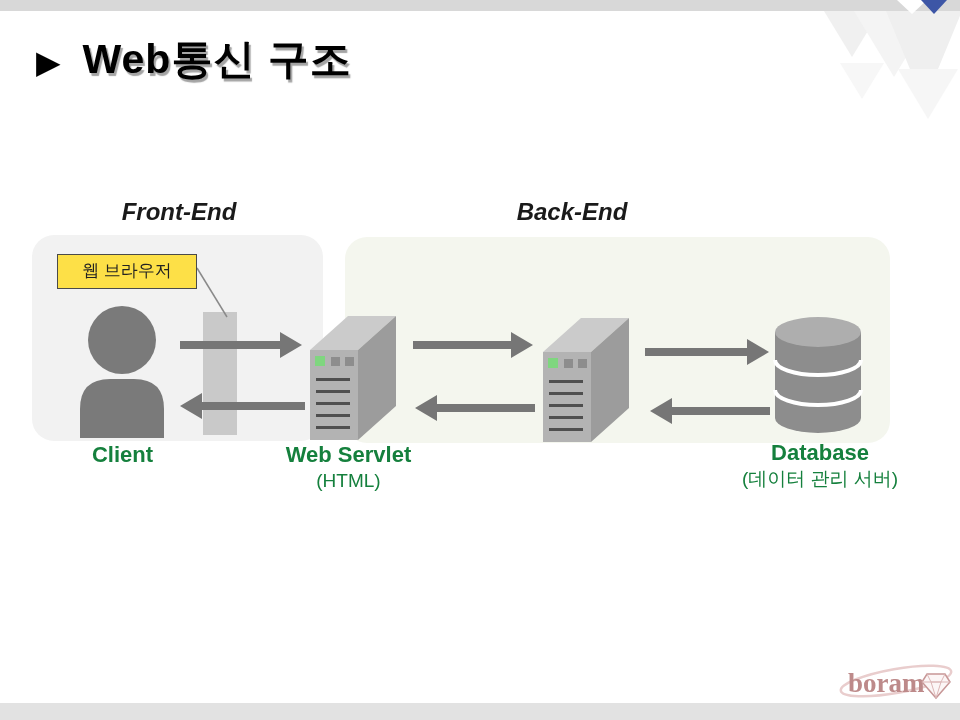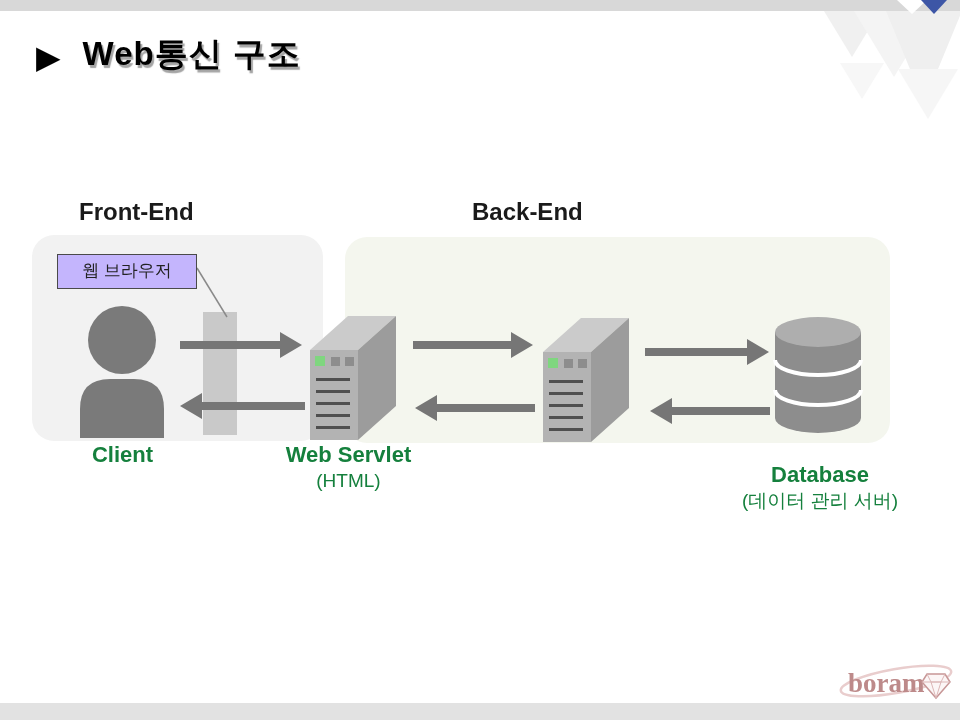--- a/index.html
+++ b/index.html
@@ -23,33 +23,33 @@
   .deco{position:absolute;left:810px;top:11px;width:150px;height:130px;z-index:1;}
   .deco .d{position:absolute;width:0;height:0;}
   .d1{left:14px;top:0;border-left:28px solid transparent;border-right:28px solid transparent;border-top:46px solid #f0f0f0;}
   .d2{left:44px;top:0;border-left:40px solid transparent;border-right:40px solid transparent;border-top:66px solid #f4f4f4;}
   .d3{left:76px;top:0;border-left:38px solid transparent;border-right:38px solid transparent;border-top:92px solid #efefef;}
   .d4{left:88px;top:58px;border-left:30px solid transparent;border-right:30px solid transparent;border-top:50px solid #f6f6f6;}
   .d5{left:30px;top:52px;border-left:22px solid transparent;border-right:22px solid transparent;border-top:36px solid #f7f7f7;}
 
   .title{position:absolute;left:36px;top:32px;display:flex;align-items:center;gap:22px;z-index:4;}
   .title .bullet{font-size:32px;color:#000;line-height:1;transform:translateY(2px);}
-  .title .txt{font-size:33px;font-weight:bold;color:#000;letter-spacing:1px;
+  .title .txt{font-size:41px;font-weight:bold;color:#000;letter-spacing:1px;
     text-shadow:2px 3px 1px rgba(90,90,90,0.55);}
 
-  .section-label{position:absolute;top:198px;width:200px;
-    font-size:24px;font-weight:bold;color:#1a1a1a;z-index:4;}
+  .section-label{position:absolute;top:198px;width:200px;text-align:center;
+    font-size:24px;font-weight:bold;color:#1a1a1a;z-index:4;font-style:italic;}
   .section-label.front{left:79px;}
   .section-label.back{left:472px;}
 
   .panel{position:absolute;top:235px;height:206px;border-radius:22px;z-index:1;}
   .panel.front{left:32px;width:291px;background:var(--front-panel);}
   .panel.back{left:345px;top:237px;width:545px;background:var(--back-panel);}
 
-  .callout{position:absolute;left:57px;top:254px;width:140px;height:35px;background:#c4b5fd;
+  .callout{position:absolute;left:57px;top:254px;width:140px;height:35px;background:#fde047;
     border:1.5px solid #4a4a4a;font-size:17px;color:#222;text-align:center;line-height:32px;z-index:4;}
   .callout-line{position:absolute;left:196px;top:267px;z-index:3;}
 
   .icon-abs{position:absolute;z-index:2;}
   .browser-bar{position:absolute;left:203px;top:312px;width:34px;height:123px;background:var(--browser-bar);z-index:2;}
 
   .arrow{position:absolute;height:8px;background:var(--arrow-gray);z-index:3;}
   .arrow::after{content:"";position:absolute;top:50%;transform:translateY(-50%);
     border-top:13px solid transparent;border-bottom:13px solid transparent;}
   .arrow.right::after{left:100%;border-left:22px solid var(--arrow-gray);}
@@ -144,21 +144,21 @@
     <ellipse cx="46" cy="17" rx="43" ry="15" fill="var(--db-top)"></ellipse>
   </svg>
 
   <div class="node-label" style="left:30px;top:441px;width:185px;">
     <div class="node-title">Client</div>
   </div>
   <div class="node-label" style="left:266px;top:441px;width:165px;">
     <div class="node-title">Web Servlet</div>
     <div class="node-sub">(HTML)</div>
   </div>
-  <div class="node-label" style="left:710px;top:461px;width:220px;text-align:center;">
+  <div class="node-label" style="left:710px;top:439px;width:220px;text-align:center;">
     <div class="node-title">Database</div>
     <div class="node-sub">(데이터 관리 서버)</div>
   </div>
 
   <svg class="logo" width="120" height="58" viewBox="0 0 120 58">
     <ellipse cx="60" cy="29" rx="56" ry="12" transform="rotate(-10 60 29)" fill="none" stroke="var(--logo-swoosh)" stroke-width="2.5"></ellipse>
     <text x="12" y="40" font-family="Liberation Serif, serif" font-weight="bold" font-size="27" fill="var(--logo-rose)">boram</text>
     <g transform="translate(86,16)">
       <polygon points="5,6 23,6 28,14 14,30 0,14" fill="#fcf6f6" stroke="#c79797" stroke-width="1.5"></polygon>
       <path d="M0,14 H28 M5,6 L9,14 L14,30 L19,14 L23,6 M9,14 H19" fill="none" stroke="#dcb6b6" stroke-width="1"></path>

